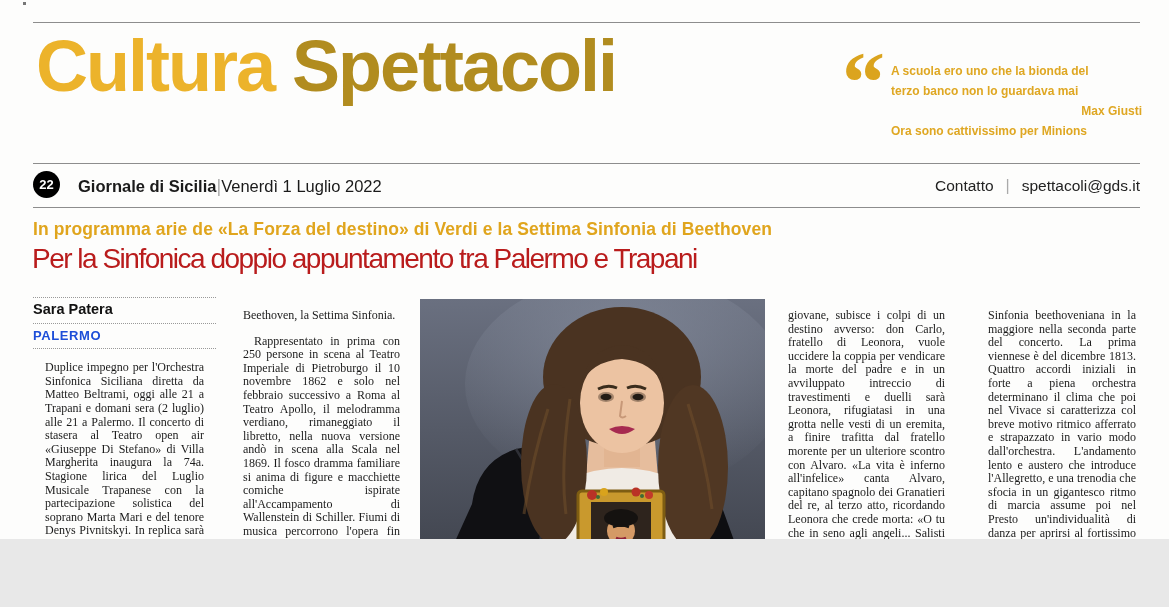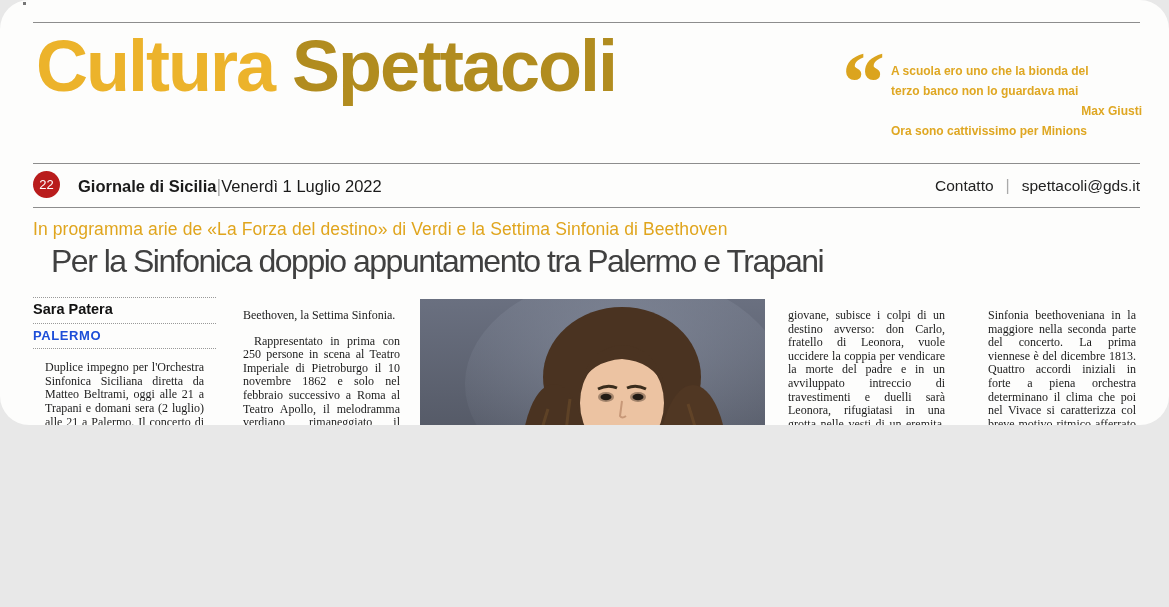--- a/index.html
+++ b/index.html
@@ -1,18 +1,18 @@
 <!DOCTYPE html>
 <html><head>
 <meta charset="utf-8">
 <style>
   html,body{margin:0;padding:0;background:#e8e8e8;}
   .page{
-    position:relative;width:1169px;height:425px;background:#fdfdfc;
-    font-family:"Liberation Sans",sans-serif;overflow:hidden;margin:0 auto;border-radius:29px;
+    position:relative;width:1169px;height:539px;background:#fdfdfc;
+    font-family:"Liberation Sans",sans-serif;overflow:hidden;margin:0 auto;
   }
   .rule{position:absolute;height:1px;background:#8d8d8d;}
   .vtick{position:absolute;width:1px;background:#8d8d8d;}
   .corner-dot{position:absolute;left:23px;top:2px;width:3px;height:3px;background:#777;}
 
   
   .masthead{position:absolute;left:36px;top:30px;font-weight:bold;font-size:72px;
     letter-spacing:-2px;line-height:1;white-space:nowrap;}
   .masthead .w1{color:#ECB32B;}
   .masthead .w2{color:#B18C1F;}
@@ -20,35 +20,35 @@
   
   .quote-icon{position:absolute;left:842px;top:40px;font-family:"Liberation Serif",serif;
     font-weight:bold;font-size:86px;color:#DBA41E;line-height:1;}
   .quote-text{position:absolute;left:891px;top:62px;width:251px;color:#DFA722;
     font-weight:bold;font-size:12px;line-height:19.5px;}
   .quote-text .ln{white-space:nowrap;}
   .quote-attr{text-align:right;margin-top:1px;}
 
   
   .badge{position:absolute;left:33px;top:171px;width:27px;height:27px;border-radius:50%;
-    background:#b91c1c;color:#fff;font-weight:normal;font-size:13px;
+    background:#000000;color:#fff;font-weight:bold;font-size:13px;
     display:flex;align-items:center;justify-content:center;}
   .paper-row{position:absolute;left:78px;top:176px;font-size:16.5px;color:#1a1a1a;
     display:flex;align-items:center;gap:0;}
   .paper-name{font-weight:bold;}
   .bar-sep{color:#aaa;font-weight:300;font-size:18px;}
   .contact{position:absolute;right:29px;top:177px;font-size:15.5px;color:#222;
     display:flex;gap:12px;}
   .contact .bar-sep{font-size:16px;}
 
   
-  .kicker{position:absolute;left:33px;top:219px;font-size:17.5px;font-weight:normal;
+  .kicker{position:absolute;left:33px;top:219px;font-size:17.5px;font-weight:bold;
     color:#E0A51D;letter-spacing:0.1px;}
-  .headline{position:absolute;left:32px;top:243px;width:1115px;font-size:32px;
-    font-weight:400;color:#404040;letter-spacing:-1.5px;white-space:nowrap;margin-left:19px;}
+  .headline{position:absolute;left:32px;top:243px;width:1115px;font-size:28px;
+    font-weight:400;color:#b91c1c;letter-spacing:-1.5px;white-space:nowrap;}
 
   
   .col{position:absolute;top:297px;font-family:"Liberation Serif",serif;
     font-size:12px;line-height:13.6px;color:#1b1b1b;text-align:justify;}
   .col p{margin:12px;}
   .col p.indent{text-indent:11px;}
   .col1{left:33px;width:183px;}
   .col2{left:231px;width:181px;}
   .col3{left:776px;width:181px;}
   .col4{left:976px;width:172px;}

